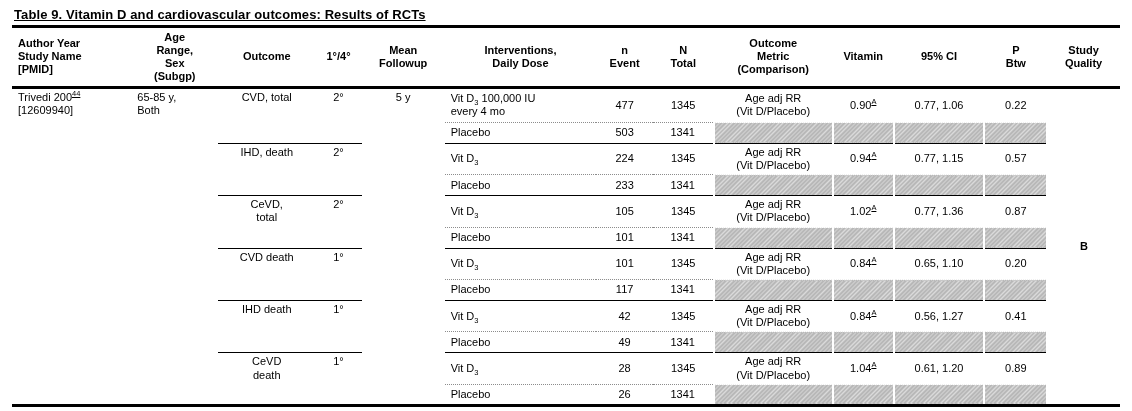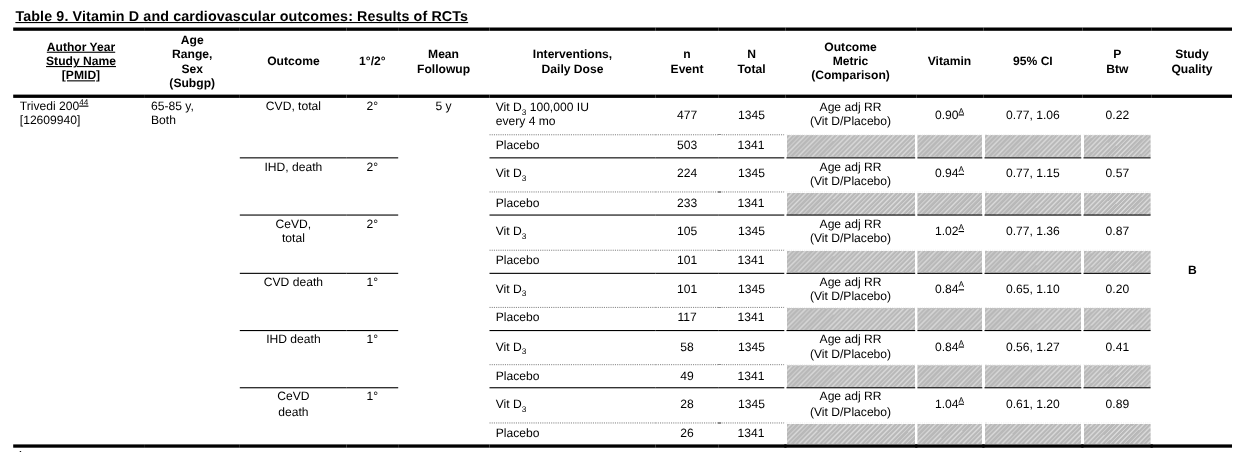--- a/index.html
+++ b/index.html
@@ -13,21 +13,21 @@
   }
   table.rct{
     border-collapse:collapse;table-layout:fixed;width:1108px;
     border-bottom:3px solid #000;
   }
   thead th{
     border-top:3px solid #000;border-bottom:3px solid #000;
     font-size:11px;font-weight:bold;text-align:center;vertical-align:middle;
     padding:3px 2px;white-space:pre-line;line-height:1.18;
   }
-  thead th.al{text-align:center;padding-left:6px;text-decoration:underline;}
+  thead th.al{text-align:left;padding-left:6px;}
   td{
     font-size:11px;padding:2px 4px;line-height:1.2;white-space:pre-line;
     vertical-align:middle;text-align:center;overflow:hidden;
   }
   td.al{text-align:left;padding-left:6px;}
   td.vtop{vertical-align:top;}
   tr.vrow{height:27px;}
   tr.vrow-first{height:35px;}
   tr.prow{height:21px;}
   td.gsep{border-top:1px solid #000;}
@@ -68,21 +68,21 @@
     <thead>
       <tr>
           <th class="al">Author Year
 Study Name
 [PMID]</th>
           <th>Age
 Range,
 Sex
 (Subgp)</th>
           <th>Outcome</th>
-          <th>1°/2°</th>
+          <th>1°/4°</th>
           <th>Mean
 Followup</th>
           <th>Interventions,
 Daily Dose</th>
           <th>n
 Event</th>
           <th>N
 Total</th>
           <th>Outcome
 Metric
@@ -185,21 +185,21 @@
           <td class="dsep">1341</td>
           <td class="shade dsep"></td>
           <td class="shade dsep"></td>
           <td class="shade dsep"></td>
           <td class="shade dsep"></td>
         </tr>
         <tr class="vrow">
           <td class="vtop gsep" rowspan="2">IHD death</td>
           <td class="vtop gsep" rowspan="2">1°</td>
           <td class="al gsep"><span>Vit D</span><sub>3</sub><span></span></td>
-          <td class="gsep">58</td>
+          <td class="gsep">42</td>
           <td class="gsep">1345</td>
           <td class="gsep">Age adj RR
 (Vit D/Placebo)</td>
           <td class="gsep"><span>0.84</span><sup>A</sup></td>
           <td class="gsep">0.56, 1.27</td>
           <td class="gsep">0.41</td>
         </tr>
         <tr class="prow">
           <td class="al dsep">Placebo</td>
           <td class="dsep">49</td>

